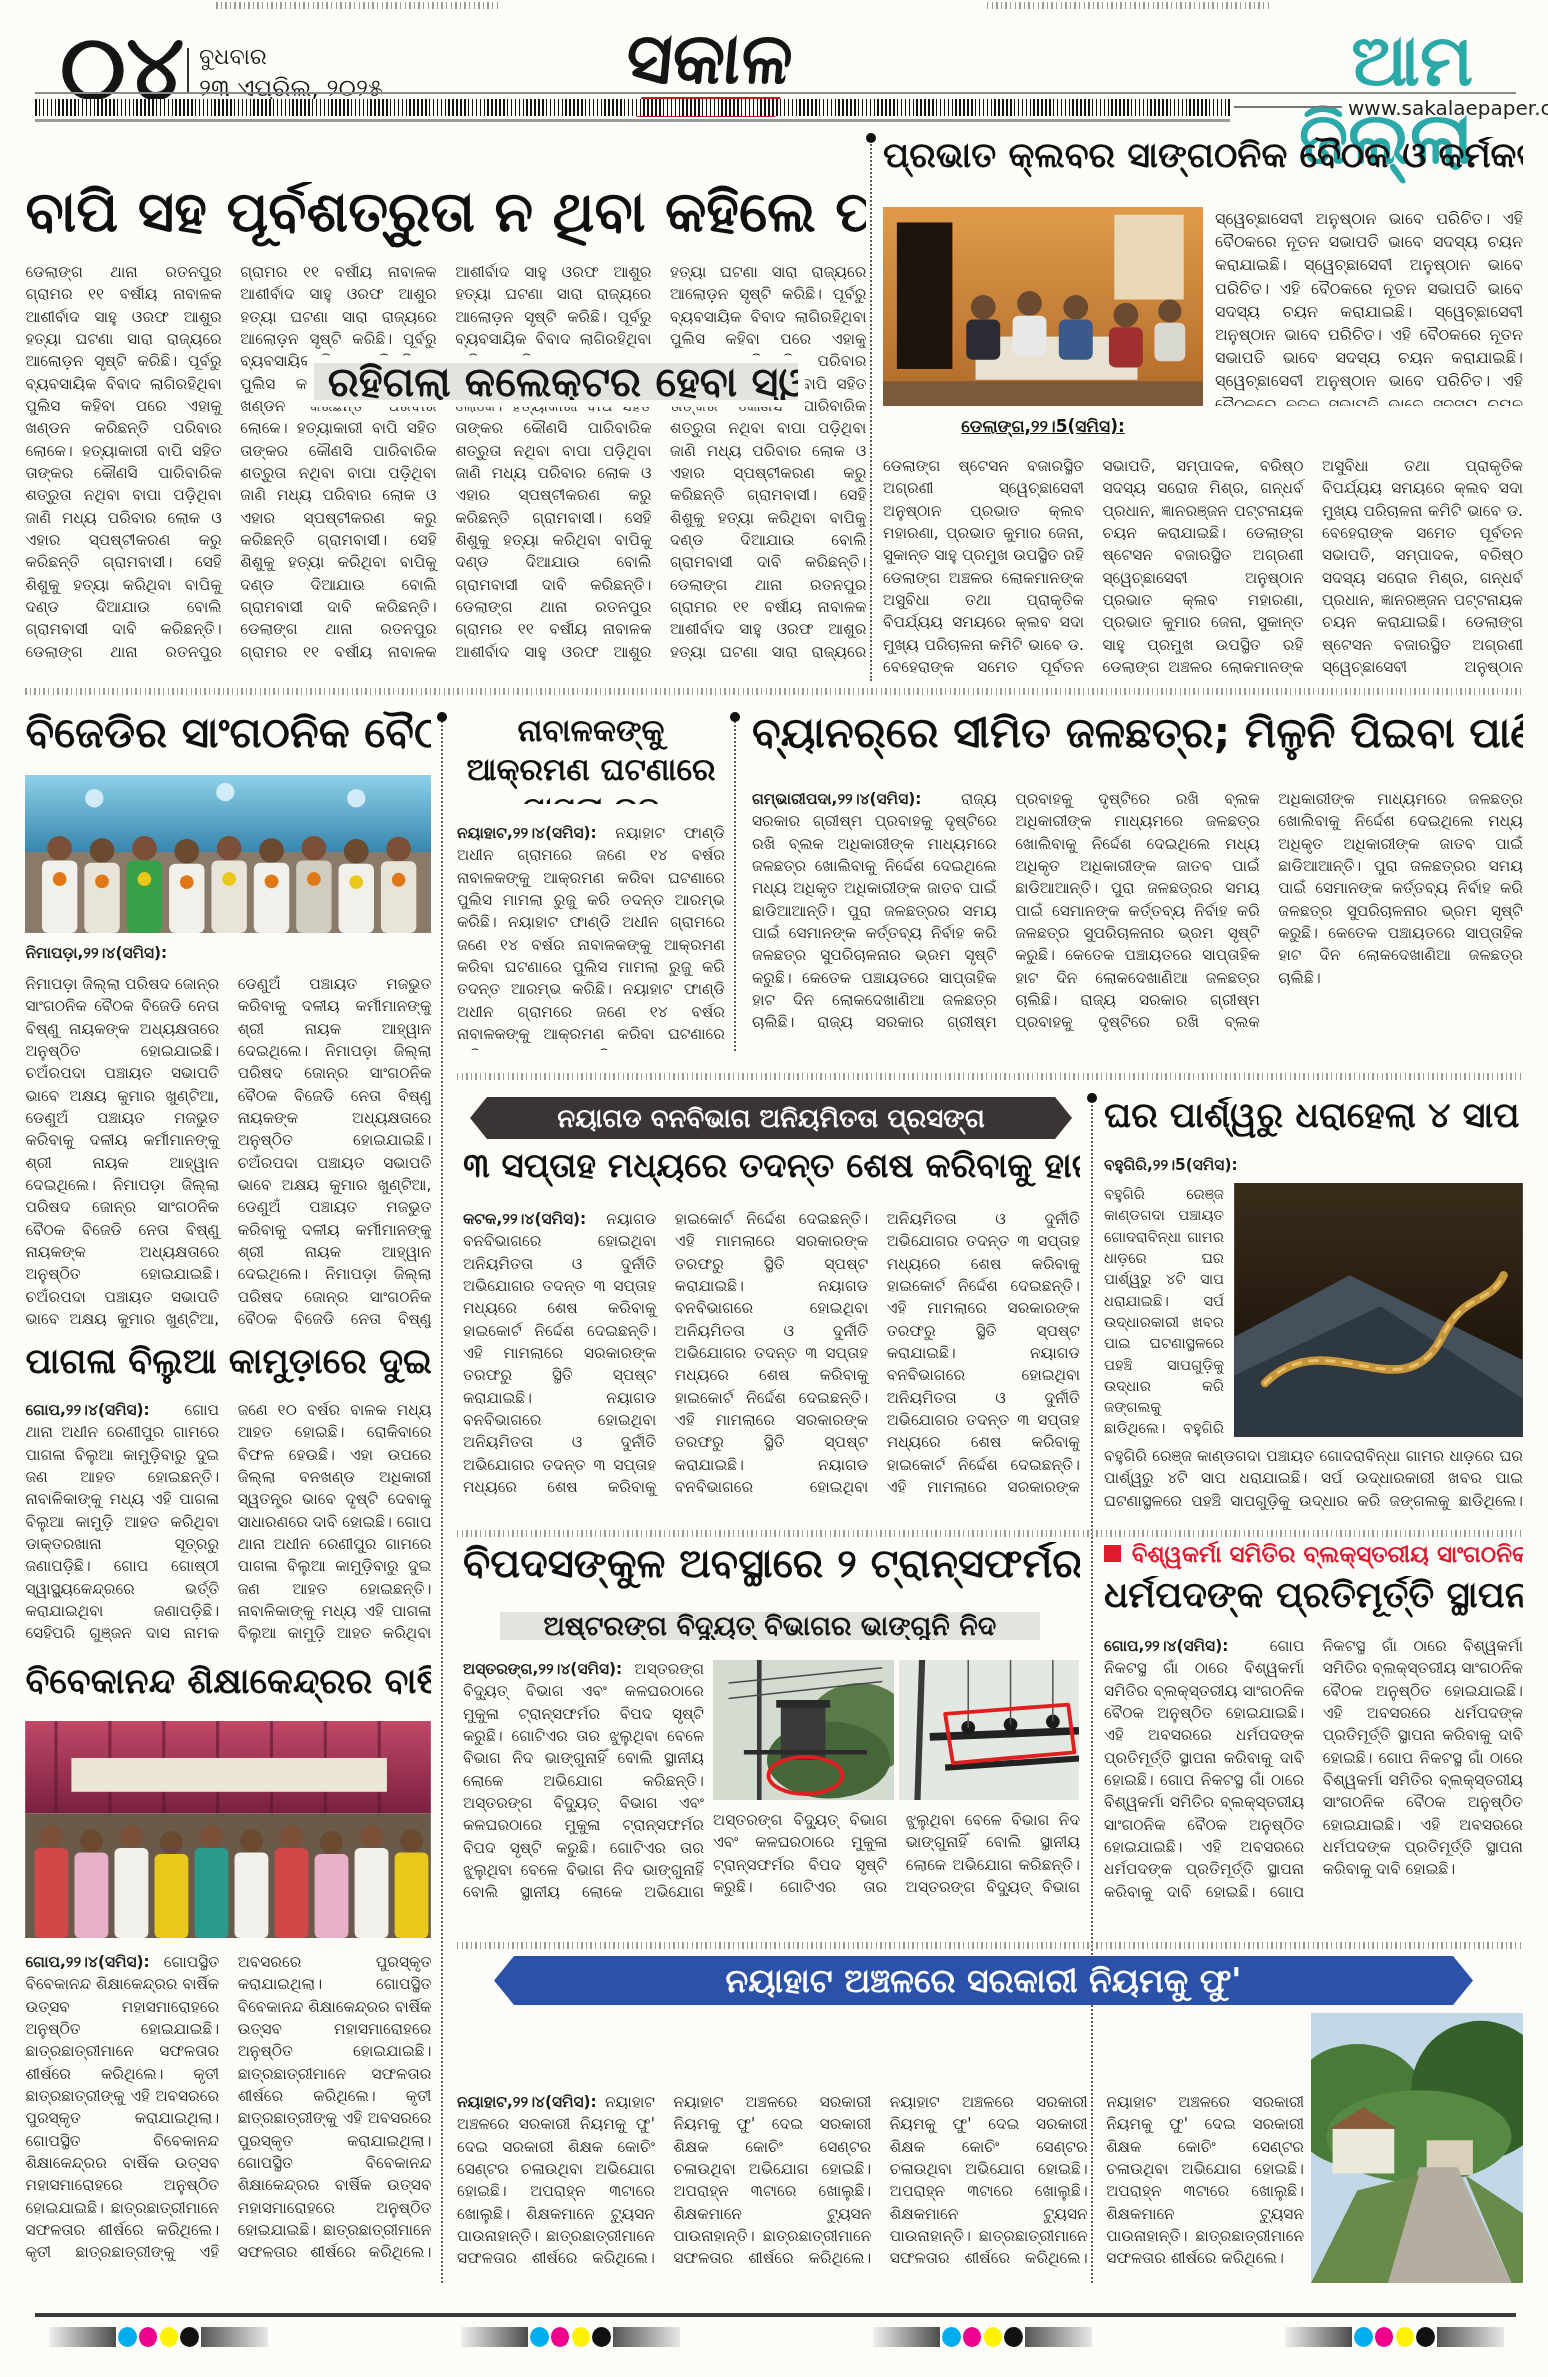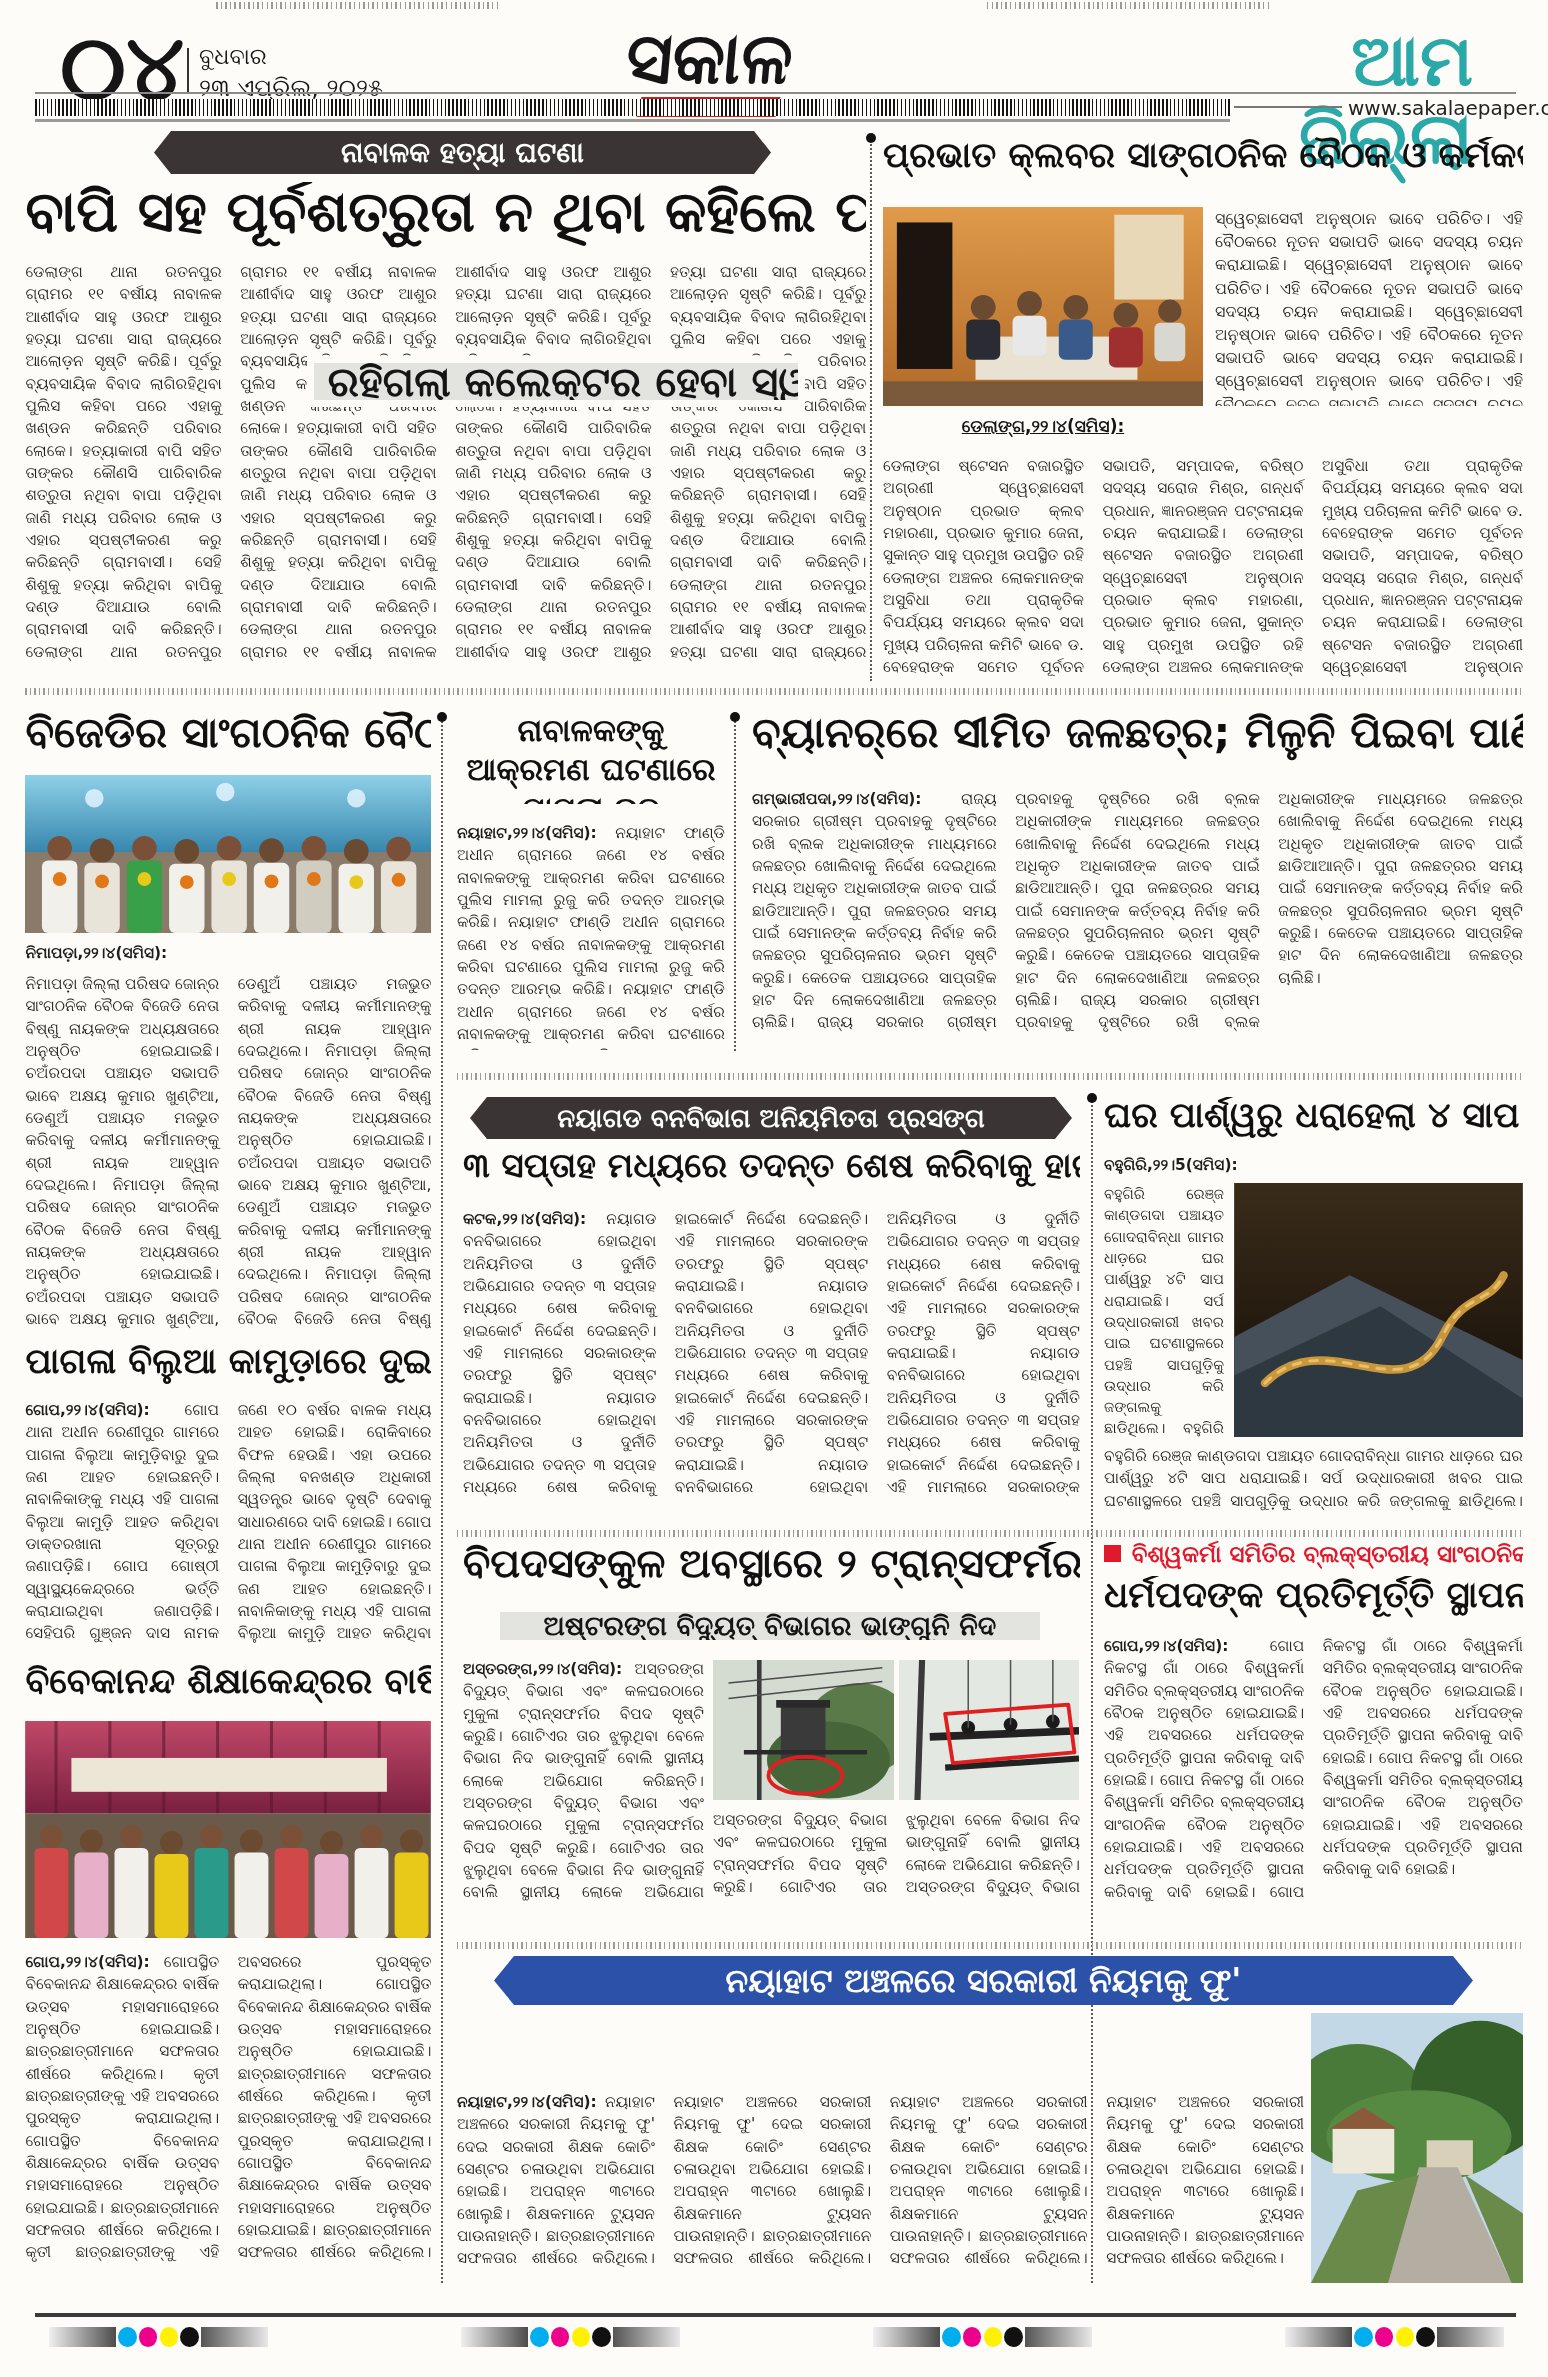--- a/index.html
+++ b/index.html
@@ -53,21 +53,20 @@
   <div class="abs ribbon" style="left:639px;top:97px;width:139px;height:20px;font-size:11.6px;">THE SAKALA</div>
 
   <div class="abs" style="left:1188px;top:21.6px;width:285px;text-align:right;font-size:71px;font-weight:800;line-height:1.1;color:#2ba8a8;">ଆମ ଜିଲ୍ଲା</div>
 
   <div class="abs" style="left:35px;top:92px;width:1481px;height:2.3px;background:#8a8a8a;"></div>
   <div class="abs barcode" style="left:35px;top:99px;width:1195px;height:17px;"></div>
   <div class="abs" style="left:1234px;top:106px;width:108px;height:1.5px;background:#777;"></div>
   <div class="abs" style="left:1348px;top:96px;font-size:20px;color:#222;">www.sakalaepaper.com</div>
   <div class="abs" style="left:35px;top:119px;width:1195px;height:3.1px;background:#9a9a9a;"></div>
 
-  <div class="abs kickerbar" style="left:154px;top:131px;width:617px;height:43px;font-size:28px;">ନାବାଳକ ହତ୍ୟା ଘଟଣା</div>
   <div class="abs hl center" style="left:25.4px;top:182px;width:841px;height:72px;font-size:56px;">ବାପି ସହ ପୂର୍ବଶତ୍ରୁତା ନ ଥିବା କହିଲେ ପରିବାର ଲୋକେ</div>
   <div class="abs bt cols4" style="left:25.4px;top:261px;width:841px;height:420px;">ଡେଲାଙ୍ଗ ଥାନା ରତନପୁର ଗ୍ରାମର ୧୧ ବର୍ଷୀୟ ନାବାଳକ ଆଶୀର୍ବାଦ ସାହୁ ଓରଫ ଆଶୁର ହତ୍ୟା ଘଟଣା ସାରା ରାଜ୍ୟରେ ଆଲୋଡ଼ନ ସୃଷ୍ଟି କରିଛି। ପୂର୍ବରୁ ବ୍ୟବସାୟିକ ବିବାଦ ଲାଗିରହିଥିବା ପୁଲିସ କହିବା ପରେ ଏହାକୁ ଖଣ୍ଡନ କରିଛନ୍ତି ପରିବାର ଲୋକେ। ହତ୍ୟାକାରୀ ବାପି ସହିତ ତାଙ୍କର କୌଣସି ପାରିବାରିକ ଶତ୍ରୁତା ନଥିବା ବାପା ପଡ଼ିଥିବା ଜାଣି ମଧ୍ୟ ପରିବାର ଲୋକ ଓ ଏହାର ସ୍ପଷ୍ଟୀକରଣ କରୁ କରିଛନ୍ତି ଗ୍ରାମବାସୀ। ସେହି ଶିଶୁକୁ ହତ୍ୟା କରିଥିବା ବାପିକୁ ଦଣ୍ଡ ଦିଆଯାଉ ବୋଲି ଗ୍ରାମବାସୀ ଦାବି କରିଛନ୍ତି। ଡେଲାଙ୍ଗ ଥାନା ରତନପୁର ଗ୍ରାମର ୧୧ ବର୍ଷୀୟ ନାବାଳକ ଆଶୀର୍ବାଦ ସାହୁ ଓରଫ ଆଶୁର ହତ୍ୟା ଘଟଣା ସାରା ରାଜ୍ୟରେ ଆଲୋଡ଼ନ ସୃଷ୍ଟି କରିଛି। ପୂର୍ବରୁ ବ୍ୟବସାୟିକ ବିବାଦ ଲାଗିରହିଥିବା ପୁଲିସ କହିବା ପରେ ଏହାକୁ ଖଣ୍ଡନ କରିଛନ୍ତି ପରିବାର ଲୋକେ। ହତ୍ୟାକାରୀ ବାପି ସହିତ ତାଙ୍କର କୌଣସି ପାରିବାରିକ ଶତ୍ରୁତା ନଥିବା ବାପା ପଡ଼ିଥିବା ଜାଣି ମଧ୍ୟ ପରିବାର ଲୋକ ଓ ଏହାର ସ୍ପଷ୍ଟୀକରଣ କରୁ କରିଛନ୍ତି ଗ୍ରାମବାସୀ। ସେହି ଶିଶୁକୁ ହତ୍ୟା କରିଥିବା ବାପିକୁ ଦଣ୍ଡ ଦିଆଯାଉ ବୋଲି ଗ୍ରାମବାସୀ ଦାବି କରିଛନ୍ତି। ଡେଲାଙ୍ଗ ଥାନା ରତନପୁର ଗ୍ରାମର ୧୧ ବର୍ଷୀୟ ନାବାଳକ ଆଶୀର୍ବାଦ ସାହୁ ଓରଫ ଆଶୁର ହତ୍ୟା ଘଟଣା ସାରା ରାଜ୍ୟରେ ଆଲୋଡ଼ନ ସୃଷ୍ଟି କରିଛି। ପୂର୍ବରୁ ବ୍ୟବସାୟିକ ବିବାଦ ଲାଗିରହିଥିବା ପୁଲିସ କହିବା ପରେ ଏହାକୁ ଖଣ୍ଡନ କରିଛନ୍ତି ପରିବାର ଲୋକେ। ହତ୍ୟାକାରୀ ବାପି ସହିତ ତାଙ୍କର କୌଣସି ପାରିବାରିକ ଶତ୍ରୁତା ନଥିବା ବାପା ପଡ଼ିଥିବା ଜାଣି ମଧ୍ୟ ପରିବାର ଲୋକ ଓ ଏହାର ସ୍ପଷ୍ଟୀକରଣ କରୁ କରିଛନ୍ତି ଗ୍ରାମବାସୀ। ସେହି ଶିଶୁକୁ ହତ୍ୟା କରିଥିବା ବାପିକୁ ଦଣ୍ଡ ଦିଆଯାଉ ବୋଲି ଗ୍ରାମବାସୀ ଦାବି କରିଛନ୍ତି। ଡେଲାଙ୍ଗ ଥାନା ରତନପୁର ଗ୍ରାମର ୧୧ ବର୍ଷୀୟ ନାବାଳକ ଆଶୀର୍ବାଦ ସାହୁ ଓରଫ ଆଶୁର ହତ୍ୟା ଘଟଣା ସାରା ରାଜ୍ୟରେ ଆଲୋଡ଼ନ ସୃଷ୍ଟି କରିଛି। ପୂର୍ବରୁ ବ୍ୟବସାୟିକ ବିବାଦ ଲାଗିରହିଥିବା ପୁଲିସ କହିବା ପରେ ଏହାକୁ ଖଣ୍ଡନ କରିଛନ୍ତି ପରିବାର ଲୋକେ। ହତ୍ୟାକାରୀ ବାପି ସହିତ ତାଙ୍କର କୌଣସି ପାରିବାରିକ ଶତ୍ରୁତା ନଥିବା ବାପା ପଡ଼ିଥିବା ଜାଣି ମଧ୍ୟ ପରିବାର ଲୋକ ଓ ଏହାର ସ୍ପଷ୍ଟୀକରଣ କରୁ କରିଛନ୍ତି ଗ୍ରାମବାସୀ। ସେହି ଶିଶୁକୁ ହତ୍ୟା କରିଥିବା ବାପିକୁ ଦଣ୍ଡ ଦିଆଯାଉ ବୋଲି ଗ୍ରାମବାସୀ ଦାବି କରିଛନ୍ତି। ଡେଲାଙ୍ଗ ଥାନା ରତନପୁର ଗ୍ରାମର ୧୧ ବର୍ଷୀୟ ନାବାଳକ ଆଶୀର୍ବାଦ ସାହୁ ଓରଫ ଆଶୁର ହତ୍ୟା ଘଟଣା ସାରା ରାଜ୍ୟରେ ଆଲୋଡ଼ନ ସୃଷ୍ଟି କରିଛି। ପୂର୍ବରୁ ବ୍ୟବସାୟିକ ବିବାଦ ଲାଗିରହିଥିବା ପୁଲିସ କହିବା ପରେ ଏହାକୁ ଖଣ୍ଡନ କରିଛନ୍ତି ପରିବାର ଲୋକେ। ହତ୍ୟାକାରୀ ବାପି ସହିତ ତାଙ୍କର କୌଣସି ପାରିବାରିକ ଶତ୍ରୁତା ନଥିବା ବାପା ପଡ଼ିଥିବା ଜାଣି ମଧ୍ୟ ପରିବାର ଲୋକ ଓ ଏହାର ସ୍ପଷ୍ଟୀକରଣ କରୁ କରିଛନ୍ତି ଗ୍ରାମବାସୀ। ସେହି ଶିଶୁକୁ ହତ୍ୟା କରିଥିବା ବାପିକୁ ଦଣ୍ଡ ଦିଆଯାଉ ବୋଲି ଗ୍ରାମବାସୀ ଦାବି କରିଛନ୍ତି।</div>
   <div class="abs graybox" style="left:307px;top:356px;width:484px;height:37px;font-size:41px;">ଅଧା ରହିଗଲା କଲେକ୍ଟର ହେବା ସ୍ୱପ୍ନ</div>
 
   <div class="abs vsep" style="left:870px;top:137px;height:544px;"></div>
 
   <div class="abs hl" style="left:883px;top:137px;width:640px;height:46px;font-size:35px;">ପ୍ରଭାତ କ୍ଲବର ସାଙ୍ଗଠନିକ ବୈଠକ ଓ କର୍ମକର୍ତ୍ତା ଚୟନ</div>
   <div class="abs photo" style="left:883px;top:207px;width:320px;height:199px;">
     <svg width="320" height="199" viewBox="0 0 415 258">
       <defs>
@@ -89,21 +88,21 @@
           <rect x="228" y="146" width="44" height="52" rx="8" fill="#3a5a8c"></rect>
         <circle cx="315" cy="140" r="16" fill="#6b4a32"></circle>
           <rect x="293" y="156" width="44" height="52" rx="8" fill="#a03030"></rect>
         <circle cx="372" cy="135" r="15" fill="#6b4a32"></circle>
           <rect x="352" y="150" width="40" height="50" rx="8" fill="#d8d8d0"></rect>
       </g>
       <rect x="0" y="226" width="415" height="32" fill="#7a5a3a"></rect>
     </svg>
   </div>
   <div class="abs bt" style="left:1215px;top:207px;width:308px;height:199px;font-size:16px;">ସ୍ୱେଚ୍ଛାସେବୀ ଅନୁଷ୍ଠାନ ଭାବେ ପରିଚିତ। ଏହି ବୈଠକରେ ନୂତନ ସଭାପତି ଭାବେ ସଦସ୍ୟ ଚୟନ କରାଯାଇଛି। ସ୍ୱେଚ୍ଛାସେବୀ ଅନୁଷ୍ଠାନ ଭାବେ ପରିଚିତ। ଏହି ବୈଠକରେ ନୂତନ ସଭାପତି ଭାବେ ସଦସ୍ୟ ଚୟନ କରାଯାଇଛି। ସ୍ୱେଚ୍ଛାସେବୀ ଅନୁଷ୍ଠାନ ଭାବେ ପରିଚିତ। ଏହି ବୈଠକରେ ନୂତନ ସଭାପତି ଭାବେ ସଦସ୍ୟ ଚୟନ କରାଯାଇଛି। ସ୍ୱେଚ୍ଛାସେବୀ ଅନୁଷ୍ଠାନ ଭାବେ ପରିଚିତ। ଏହି ବୈଠକରେ ନୂତନ ସଭାପତି ଭାବେ ସଦସ୍ୟ ଚୟନ କରାଯାଇଛି।</div>
-  <div class="abs dl center" style="left:883px;top:416px;width:320px;font-size:17px;text-decoration:underline;">ଡେଲାଙ୍ଗ,୨୨।୪(ସମିସ):</div>
+  <div class="abs dl center" style="left:883px;top:416px;width:320px;font-size:17px;text-decoration:underline;">ଡେଲାଙ୍ଗ,୨୨।5(ସମିସ):</div>
   <div class="abs bt cols3" style="left:883px;top:455px;width:640px;height:225px;">ଡେଲାଙ୍ଗ ଷ୍ଟେସନ ବଜାରସ୍ଥିତ ଅଗ୍ରଣୀ ସ୍ୱେଚ୍ଛାସେବୀ ଅନୁଷ୍ଠାନ ପ୍ରଭାତ କ୍ଲବ ମହାରଣା, ପ୍ରଭାତ କୁମାର ଜେନା, ସୁକାନ୍ତ ସାହୁ ପ୍ରମୁଖ ଉପସ୍ଥିତ ରହି ଡେଲାଙ୍ଗ ଅଞ୍ଚଳର ଲୋକମାନଙ୍କ ଅସୁବିଧା ତଥା ପ୍ରାକୃତିକ ବିପର୍ଯ୍ୟୟ ସମୟରେ କ୍ଲବ ସଦା ମୁଖ୍ୟ ପରିଚାଳନା କମିଟି ଭାବେ ଡ. ବେହେରାଙ୍କ ସମେତ ପୂର୍ବତନ ସଭାପତି, ସମ୍ପାଦକ, ବରିଷ୍ଠ ସଦସ୍ୟ ସରୋଜ ମିଶ୍ର, ଗନ୍ଧର୍ବ ପ୍ରଧାନ, ଜ୍ଞାନରଞ୍ଜନ ପଟ୍ଟନାୟକ ଚୟନ କରାଯାଇଛି। ଡେଲାଙ୍ଗ ଷ୍ଟେସନ ବଜାରସ୍ଥିତ ଅଗ୍ରଣୀ ସ୍ୱେଚ୍ଛାସେବୀ ଅନୁଷ୍ଠାନ ପ୍ରଭାତ କ୍ଲବ ମହାରଣା, ପ୍ରଭାତ କୁମାର ଜେନା, ସୁକାନ୍ତ ସାହୁ ପ୍ରମୁଖ ଉପସ୍ଥିତ ରହି ଡେଲାଙ୍ଗ ଅଞ୍ଚଳର ଲୋକମାନଙ୍କ ଅସୁବିଧା ତଥା ପ୍ରାକୃତିକ ବିପର୍ଯ୍ୟୟ ସମୟରେ କ୍ଲବ ସଦା ମୁଖ୍ୟ ପରିଚାଳନା କମିଟି ଭାବେ ଡ. ବେହେରାଙ୍କ ସମେତ ପୂର୍ବତନ ସଭାପତି, ସମ୍ପାଦକ, ବରିଷ୍ଠ ସଦସ୍ୟ ସରୋଜ ମିଶ୍ର, ଗନ୍ଧର୍ବ ପ୍ରଧାନ, ଜ୍ଞାନରଞ୍ଜନ ପଟ୍ଟନାୟକ ଚୟନ କରାଯାଇଛି। ଡେଲାଙ୍ଗ ଷ୍ଟେସନ ବଜାରସ୍ଥିତ ଅଗ୍ରଣୀ ସ୍ୱେଚ୍ଛାସେବୀ ଅନୁଷ୍ଠାନ ପ୍ରଭାତ କ୍ଲବ ମହାରଣା, ପ୍ରଭାତ କୁମାର ଜେନା, ସୁକାନ୍ତ ସାହୁ ପ୍ରମୁଖ ଉପସ୍ଥିତ ରହି ଡେଲାଙ୍ଗ ଅଞ୍ଚଳର ଲୋକମାନଙ୍କ ଅସୁବିଧା ତଥା ପ୍ରାକୃତିକ ବିପର୍ଯ୍ୟୟ ସମୟରେ କ୍ଲବ ସଦା ମୁଖ୍ୟ ପରିଚାଳନା କମିଟି ଭାବେ ଡ. ବେହେରାଙ୍କ ସମେତ ପୂର୍ବତନ ସଭାପତି, ସମ୍ପାଦକ, ବରିଷ୍ଠ ସଦସ୍ୟ ସରୋଜ ମିଶ୍ର, ଗନ୍ଧର୍ବ ପ୍ରଧାନ, ଜ୍ଞାନରଞ୍ଜନ ପଟ୍ଟନାୟକ ଚୟନ କରାଯାଇଛି। ଡେଲାଙ୍ଗ ଷ୍ଟେସନ ବଜାରସ୍ଥିତ ଅଗ୍ରଣୀ ସ୍ୱେଚ୍ଛାସେବୀ ଅନୁଷ୍ଠାନ ପ୍ରଭାତ କ୍ଲବ ମହାରଣା, ପ୍ରଭାତ କୁମାର ଜେନା, ସୁକାନ୍ତ ସାହୁ ପ୍ରମୁଖ ଉପସ୍ଥିତ ରହି ଡେଲାଙ୍ଗ ଅଞ୍ଚଳର ଲୋକମାନଙ୍କ ଅସୁବିଧା ତଥା ପ୍ରାକୃତିକ ବିପର୍ଯ୍ୟୟ ସମୟରେ କ୍ଲବ ସଦା ମୁଖ୍ୟ ପରିଚାଳନା କମିଟି ଭାବେ ଡ. ବେହେରାଙ୍କ ସମେତ ପୂର୍ବତନ ସଭାପତି, ସମ୍ପାଦକ, ବରିଷ୍ଠ ସଦସ୍ୟ ସରୋଜ ମିଶ୍ର, ଗନ୍ଧର୍ବ ପ୍ରଧାନ, ଜ୍ଞାନରଞ୍ଜନ ପଟ୍ଟନାୟକ ଚୟନ କରାଯାଇଛି।</div>
 
   <div class="abs hsep" style="left:25.4px;top:688px;width:1498px;"></div>
 
   <div class="abs hl" style="left:25.4px;top:711px;width:406px;height:54px;font-size:42px;">ବିଜେଡିର ସାଂଗଠନିକ ବୈଠକ</div>
   <div class="abs photo" style="left:25.4px;top:775px;width:406px;height:158px;">
     <svg width="406" height="158" viewBox="0 0 527 205">
       <defs>
           <linearGradient id="gTe" x1="0" y1="0" x2="0" y2="1">
         <stop offset="0" stop-color="#8ed0e8"></stop>

